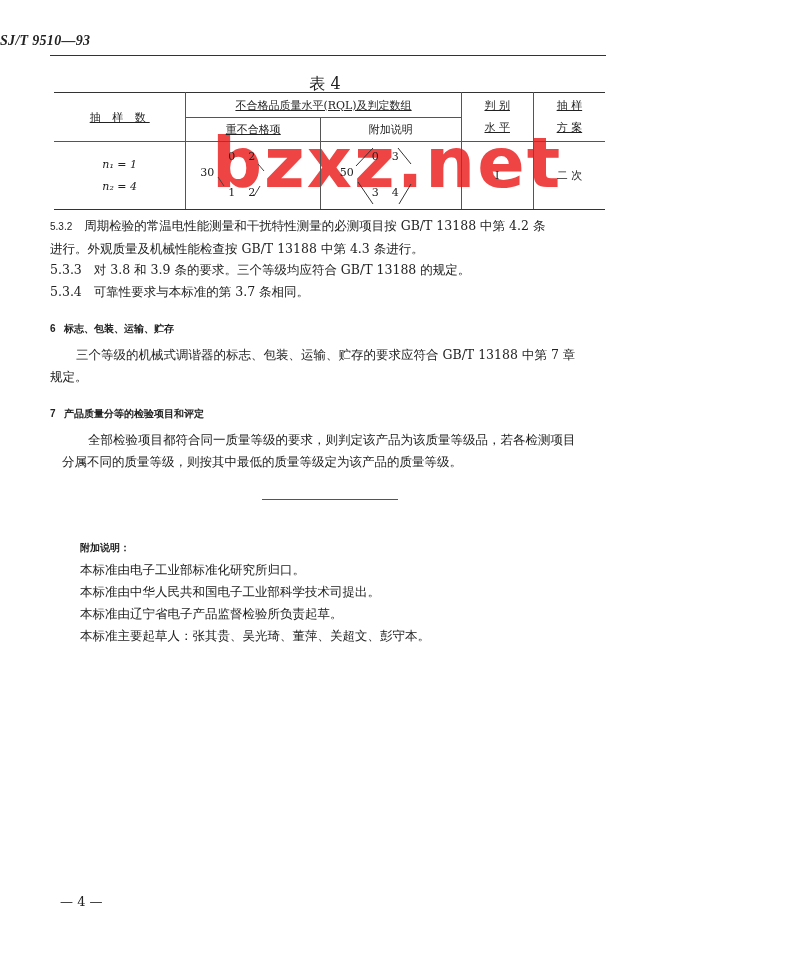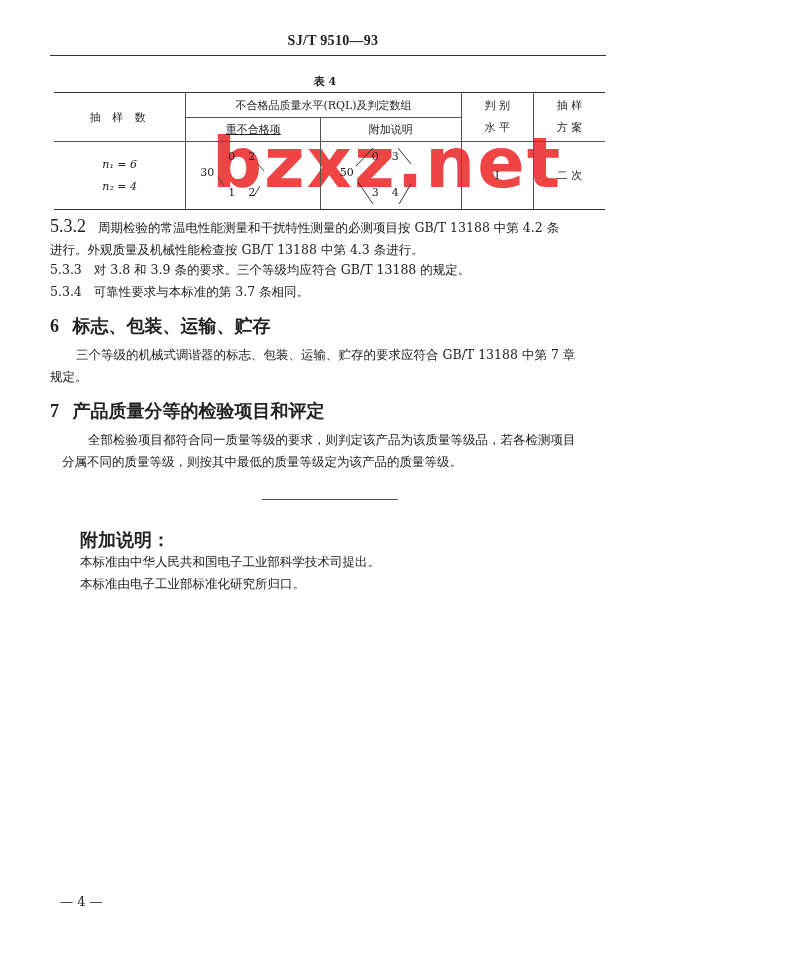--- a/index.html
+++ b/index.html
@@ -1,38 +1,38 @@
 <!DOCTYPE html>
 <html><head>
   <meta charset="utf-8">
   <style>
     html, body { margin:0; padding:0; background:#ffffff; }
     body { width:800px; height:965px; position:relative; overflow:hidden;
            font-family:"DejaVu Serif", "Liberation Serif", serif; color:#222; }
     .abs { position:absolute; }
-    .header-code { left:8px; width:650px; top:33px; text-align:center; font-size:14px; font-weight:bold;
-                   font-family:"Liberation Serif", serif; letter-spacing:0.3px; }
+    .header-code { left:0; width:650px; top:33px; text-align:left; font-size:14px; font-weight:bold;
+                   font-family:"Liberation Serif", serif; letter-spacing:0.3px;font-style:italic; }
     .header-rule { left:50px; width:556px; top:55px; height:0; border-top:1.5px solid #333; }
-    .table-title { left:0; width:650px; top:74px; text-align:center; font-size:11px; font-weight:bold; }
+    .table-title { left:0; width:650px; top:74px; text-align:center; font-size:16px; font-weight:normal; }
     table.t4 { position:absolute; left:54px; top:92px; width:551px; border-collapse:collapse; font-size:11px; }
     table.t4 td { border:1px solid #555; text-align:center; vertical-align:middle; padding:0; }
-    table.t4 tr:first-child td { border-top:1.8px solid #333; }
+    table.t4 tr:first-child td { border-top:1.8px solid #333;text-decoration:underline; }
     table.t4 tr:last-child td { border-bottom:1.8px solid #333; }
     table.t4 td:first-child { border-left:none; }
     table.t4 td:last-child { border-right:none; }
     .hdr { letter-spacing:4px; }
     .stack { line-height:22px; }
     .diag { position:relative; width:110px; height:64px; margin:0 auto; font-size:11px; }
     .diag span { position:absolute; }
     .diag svg { position:absolute; left:0; top:0; }
     .watermark { left:212px; top:128px; font-family:"DejaVu Sans", sans-serif; font-weight:bold;
                  font-size:70px; color:#ef4444; letter-spacing:2px; z-index:0; line-height:1; }
     .content { z-index:1; }
     .p { font-size:12.5px; line-height:22px; }
-    .sec-head { font-family:Liberation Serif, serif; font-weight:bold; font-size:18px; }
+    .sec-head { font-family:Liberation Sans, sans-serif; font-weight:bold; font-size:10px;margin-top:8px; }
     .separator { left:262px; width:136px; top:499px; border-top:1px solid #555; }
     .page-num { left:60px; top:894px; font-size:13px; }
   </style>
 </head>
 <body>
 
 <div class="abs watermark">bzxz.net</div>
 
 <div class="abs header-code content">SJ/T 9510—93</div>
 <div class="abs header-rule"></div>
@@ -57,21 +57,21 @@
       </div>
     </td>
   </tr>
   <tr style="height:24px;">
     <td style="width:134px;text-decoration:underline;">重不合格项</td>
     <td style="width:140px;">附加说明</td>
   </tr>
   <tr style="height:68px;">
     <td>
       <div class="stack" style="font-style:italic;">
-        <div>n₁ = 6</div>
+        <div>n₁ = 1</div>
         <div>n₂ = 4</div>
       </div>
     </td>
     <td>
       <div class="diag">
         <svg width="110" height="64">
           <line x1="20" y1="33" x2="26" y2="42" stroke="#444" stroke-width="1"></line>
           <line x1="60" y1="20" x2="66" y2="27" stroke="#444" stroke-width="1"></line>
           <line x1="62" y1="42" x2="56" y2="52" stroke="#444" stroke-width="1"></line>
         </svg>
@@ -136,17 +136,19 @@
 </div>
 <div class="abs content p" style="left:50px; top:429px; width:560px;margin-left:12px;">
   <div style="text-indent:26px;">全部检验项目都符合同一质量等级的要求，则判定该产品为该质量等级品，若各检测项目</div>
   <div>分属不同的质量等级，则按其中最低的质量等级定为该产品的质量等级。</div>
 </div>
 
 <div class="abs separator"></div>
 
 <div class="abs content p" style="left:80px; top:529px;">
   <div class="sec-head">附加说明：</div>
+  <div>本标准由电子工业部标准化研究所归口。</div>
   <div>本标准由中华人民共和国电子工业部科学技术司提出。</div>
-  <div>本标准由电子工业部标准化研究所归口。</div>
+  <div>本标准由辽宁省电子产品监督检验所负责起草。</div>
+  <div>本标准主要起草人：张其贵、吴光琦、董萍、关超文、彭守本。</div>
 </div>
 
 <div class="abs page-num content">— 4 —</div>
 
 </body></html>

